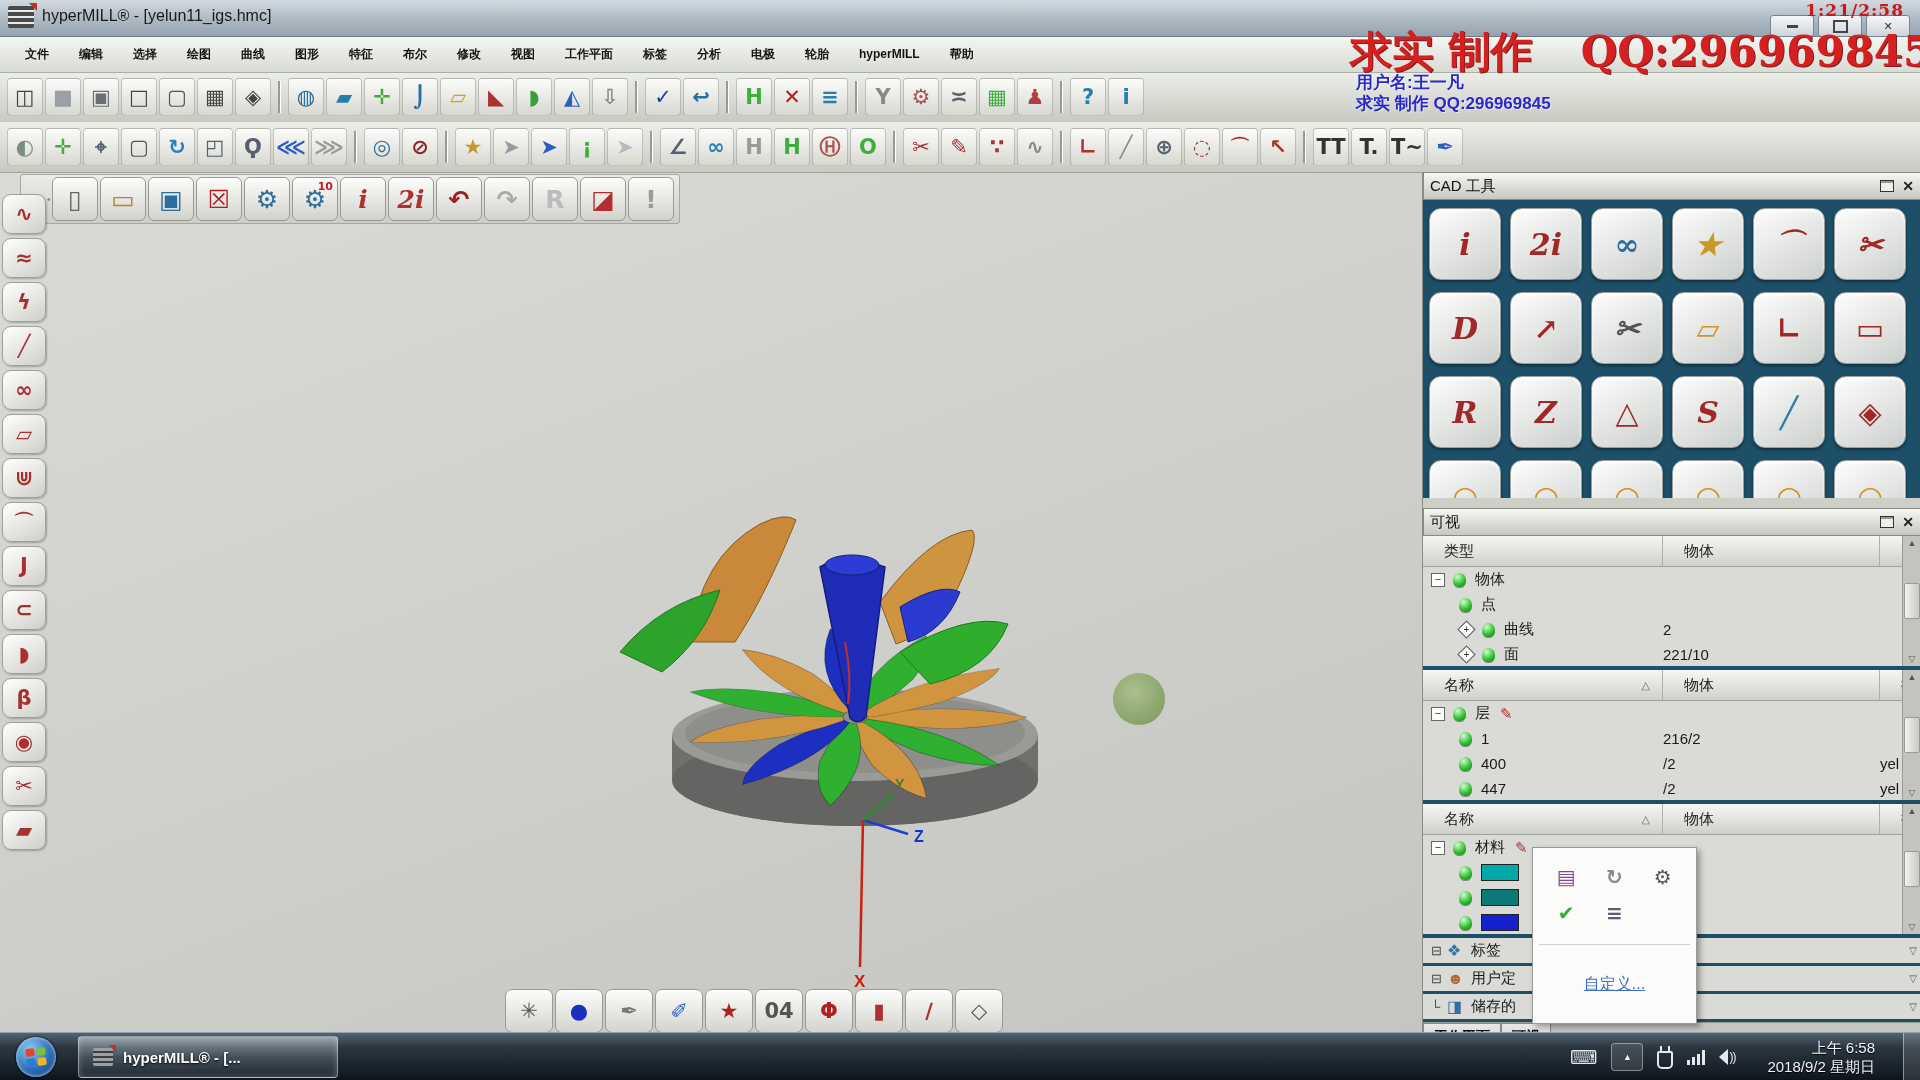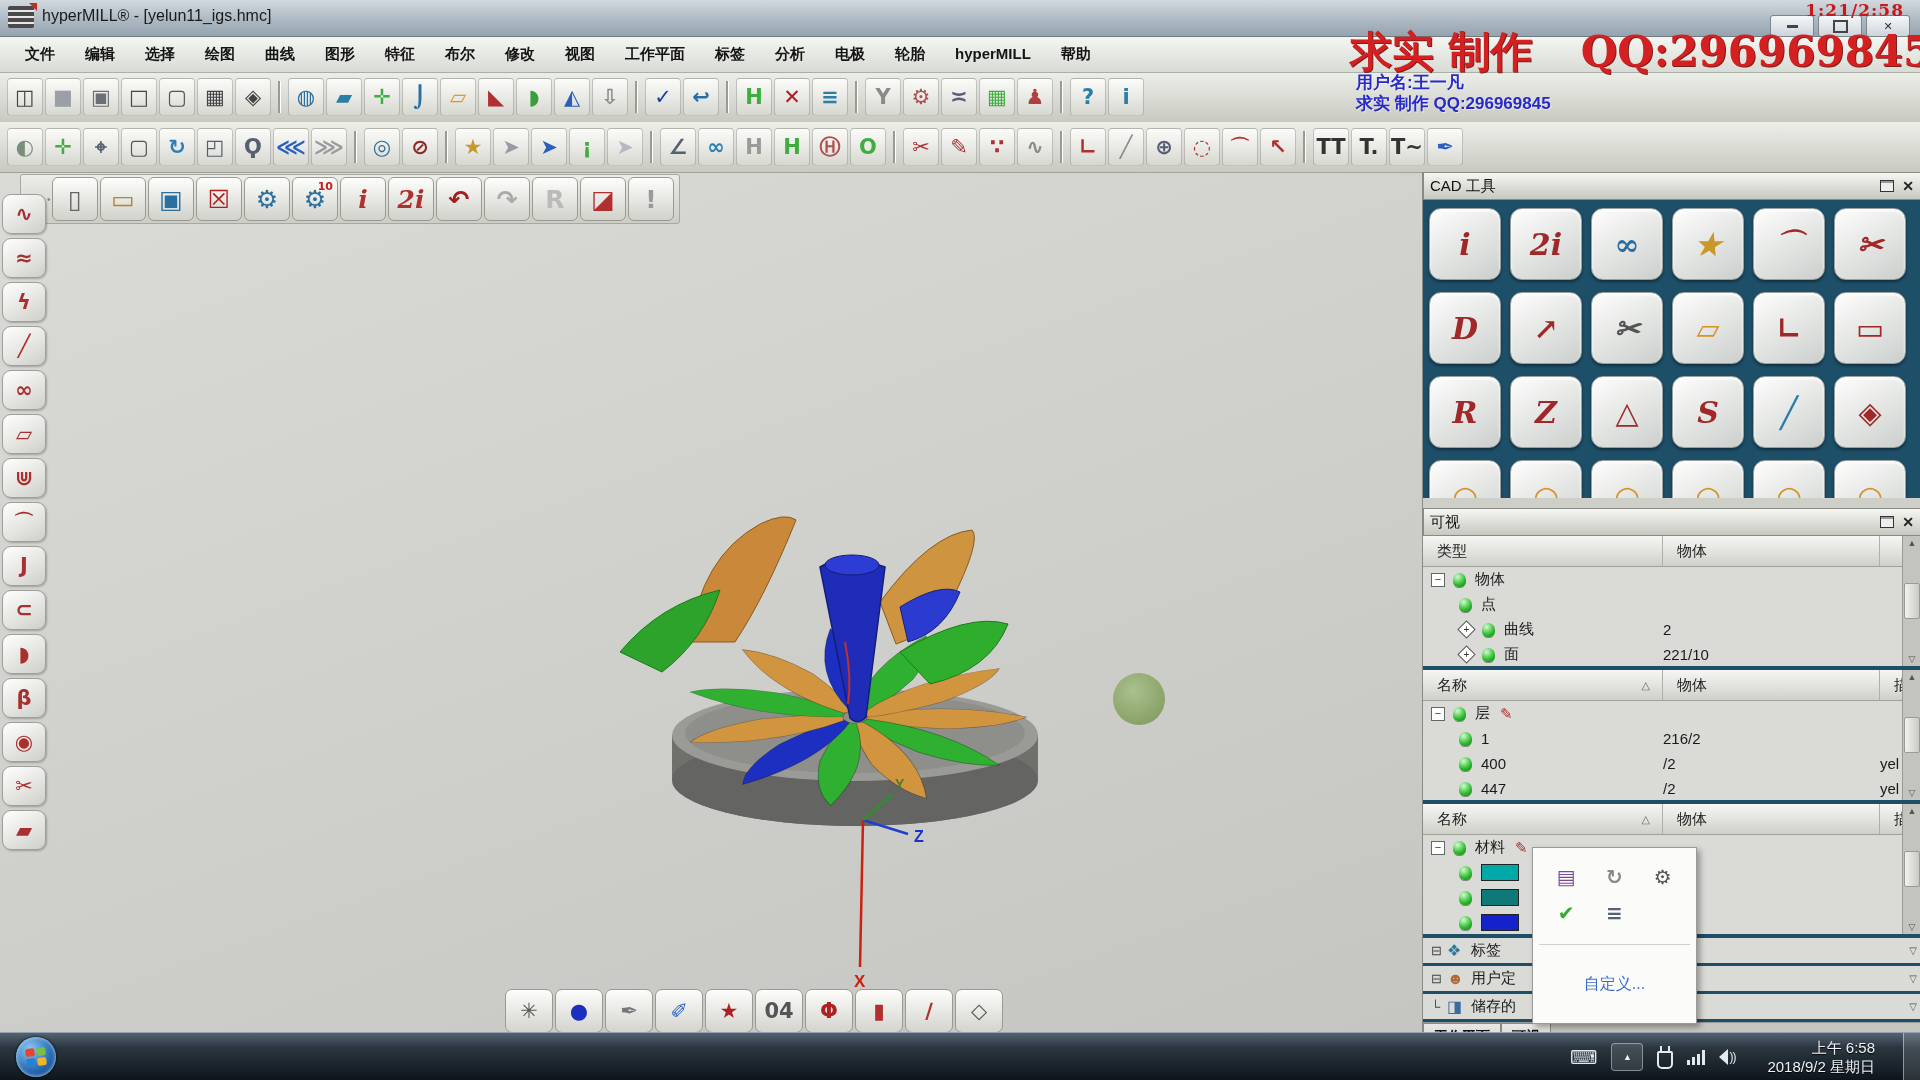--- a/index.html
+++ b/index.html
@@ -23,21 +23,21 @@
   .winbtn{width:42px;height:20px;border:1px solid #7a848c;border-radius:3px;
     background:linear-gradient(#f6f8fa,#ccd4da);display:flex;align-items:center;
     justify-content:center;font-size:11px;color:#333;}
   .winbtn .bar{width:11px;height:3px;background:#444;}
   .winbtn .box{width:11px;height:9px;border:2px solid #444;}
 
   
   #menubar{left:0;top:36px;width:1920px;height:36px;
     background:linear-gradient(#f4f6f2,#d8dcd4);border-bottom:1px solid #aab0a8;
     display:flex;align-items:center;padding-left:10px;z-index:20;}
-  .menu-item{padding:0 15px;font-size:15px;font-weight:bold;color:#141414;height:36px;
+  .menu-item{padding:0 15px;font-size:12px;font-weight:bold;color:#141414;height:36px;
     line-height:36px;white-space:nowrap;}
 
   
   #wm-red{left:1350px;top:24px;position:absolute;z-index:60;color:#d42020;
     font-weight:bold;font-size:42px;font-family:"DejaVu Serif", serif;
     white-space:nowrap;text-shadow:1px 1px 0 #802020;}
   #wm-red .gap{display:inline-block;width:48px;}
   #wm-blue{left:1356px;top:72px;position:absolute;z-index:60;color:#2828cc;
     font-weight:bold;font-size:17px;line-height:21px;white-space:nowrap;
     text-shadow:1px 1px 0 rgba(255,255,255,.5);}
@@ -107,21 +107,21 @@
     background:linear-gradient(150deg,#fefefd,#cbcfcc);
     border:1px solid #9aa0a0;display:flex;align-items:center;justify-content:center;
     font-size:30px;font-weight:bold;font-family:"DejaVu Serif", serif;
     font-style:italic;box-shadow:inset 0 2px 3px #fff,0 2px 3px rgba(0,0,0,.4);}
   #panel-gap{height:10px;}
 
   .tree-section{position:relative;background:#dadad6;height:130px;overflow:hidden;}
   .tree-header{display:grid;grid-template-columns:240px 217px 1fr;height:30px;
     background:linear-gradient(#f6f6f4,#d0d0ca);border-bottom:1px solid #a0a09a;}
   .th{border-right:1px solid #b0b0aa;display:flex;align-items:center;
-    padding-left:14px;font-size:15px;color:#222;position:relative;overflow:hidden;}
+    padding-left:21px;font-size:15px;color:#222;position:relative;overflow:hidden;}
   .sort-arrow{position:absolute;right:12px;font-size:11px;color:#666;}
   .tree-row{display:grid;grid-template-columns:240px 217px 1fr;height:25px;
     align-items:center;font-size:15px;color:#1a1a1a;}
   .tcell{display:flex;align-items:center;overflow:hidden;white-space:nowrap;}
   .expandbox{width:12px;height:12px;border:1px solid #666;background:#fff;
     font-size:11px;line-height:10px;text-align:center;color:#333;margin-right:8px;
     flex:0 0 auto;}
   .diamond{width:11px;height:11px;border:1px solid #555;background:#fff;
     transform:rotate(45deg);margin:0 9px 0 1px;flex:0 0 auto;display:flex;
     align-items:center;justify-content:center;}
@@ -153,21 +153,21 @@
   
   #context-menu{left:1532px;top:847px;width:163px;height:175px;position:absolute;
     background:#fbfbfa;border:1px solid #9a9a9a;box-shadow:3px 3px 6px rgba(0,0,0,.35);
     z-index:40;display:flex;flex-direction:column;}
   #cm-icons{display:grid;grid-template-columns:repeat(3,1fr);gap:6px 2px;
     padding:14px 10px 8px;}
   .cm-icon{height:30px;display:flex;align-items:center;justify-content:center;
     font-size:20px;font-weight:bold;font-family:"DejaVu Sans", sans-serif;}
   #cm-sep{height:1px;background:#d0d0d0;margin:8px 6px 0;}
   #cm-customize{flex:1;display:flex;align-items:center;justify-content:center;
-    color:#3a6fc4;font-size:16px;}
+    color:#3a6fc4;font-size:16px;text-decoration:underline;}
 
   
   #taskbar{left:0;top:1032px;width:1920px;height:48px;z-index:50;
     background:linear-gradient(#55636f,#2b3640 30%,#141c24 85%,#0c1218);
     border-top:1px solid #8fa2b5;display:flex;align-items:center;}
   #start-orb{width:40px;height:40px;border-radius:50%;margin:0 16px;position:relative;
     background:radial-gradient(circle at 35% 30%,#8cc8f4,#2a6cb4 55%,#0c3468);
     box-shadow:inset 0 0 4px #bfe4ff,0 0 3px #000;flex:0 0 auto;}
   #start-orb .flag{position:absolute;left:10px;top:11px;width:20px;height:18px;
     display:grid;grid-template-columns:9px 9px;grid-template-rows:8px 8px;gap:2px;
@@ -705,20 +705,24 @@
 
 <div id="taskbar" class="abs">
   <div id="start-orb">
     <span class="flag">
       <span style="background:#e8442a"></span>
         <span style="background:#7ac043"></span>
       <span style="background:#2a7fd4"></span>
         <span style="background:#f0b42a"></span>
     </span>
   </div>
+  <div id="task-btn">
+    <span class="ticon"></span>
+    <span>hyperMILL® - [...</span>
+  </div>
   <div id="tray">
     <span id="kbd-icon">⌨</span>
     <span id="hidden-icons-btn">▲</span>
     <span class="plug"></span>
     <span class="bars">
       <span style="height:5px"></span>
         <span style="height:8px"></span>
       <span style="height:11px"></span>
         <span style="height:15px"></span>
     </span>

